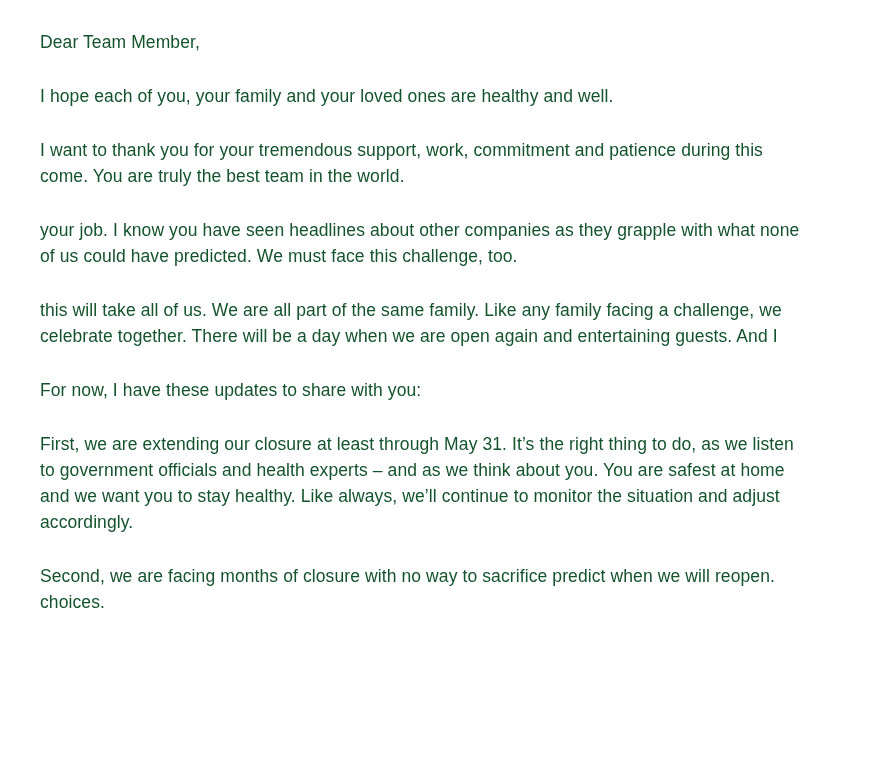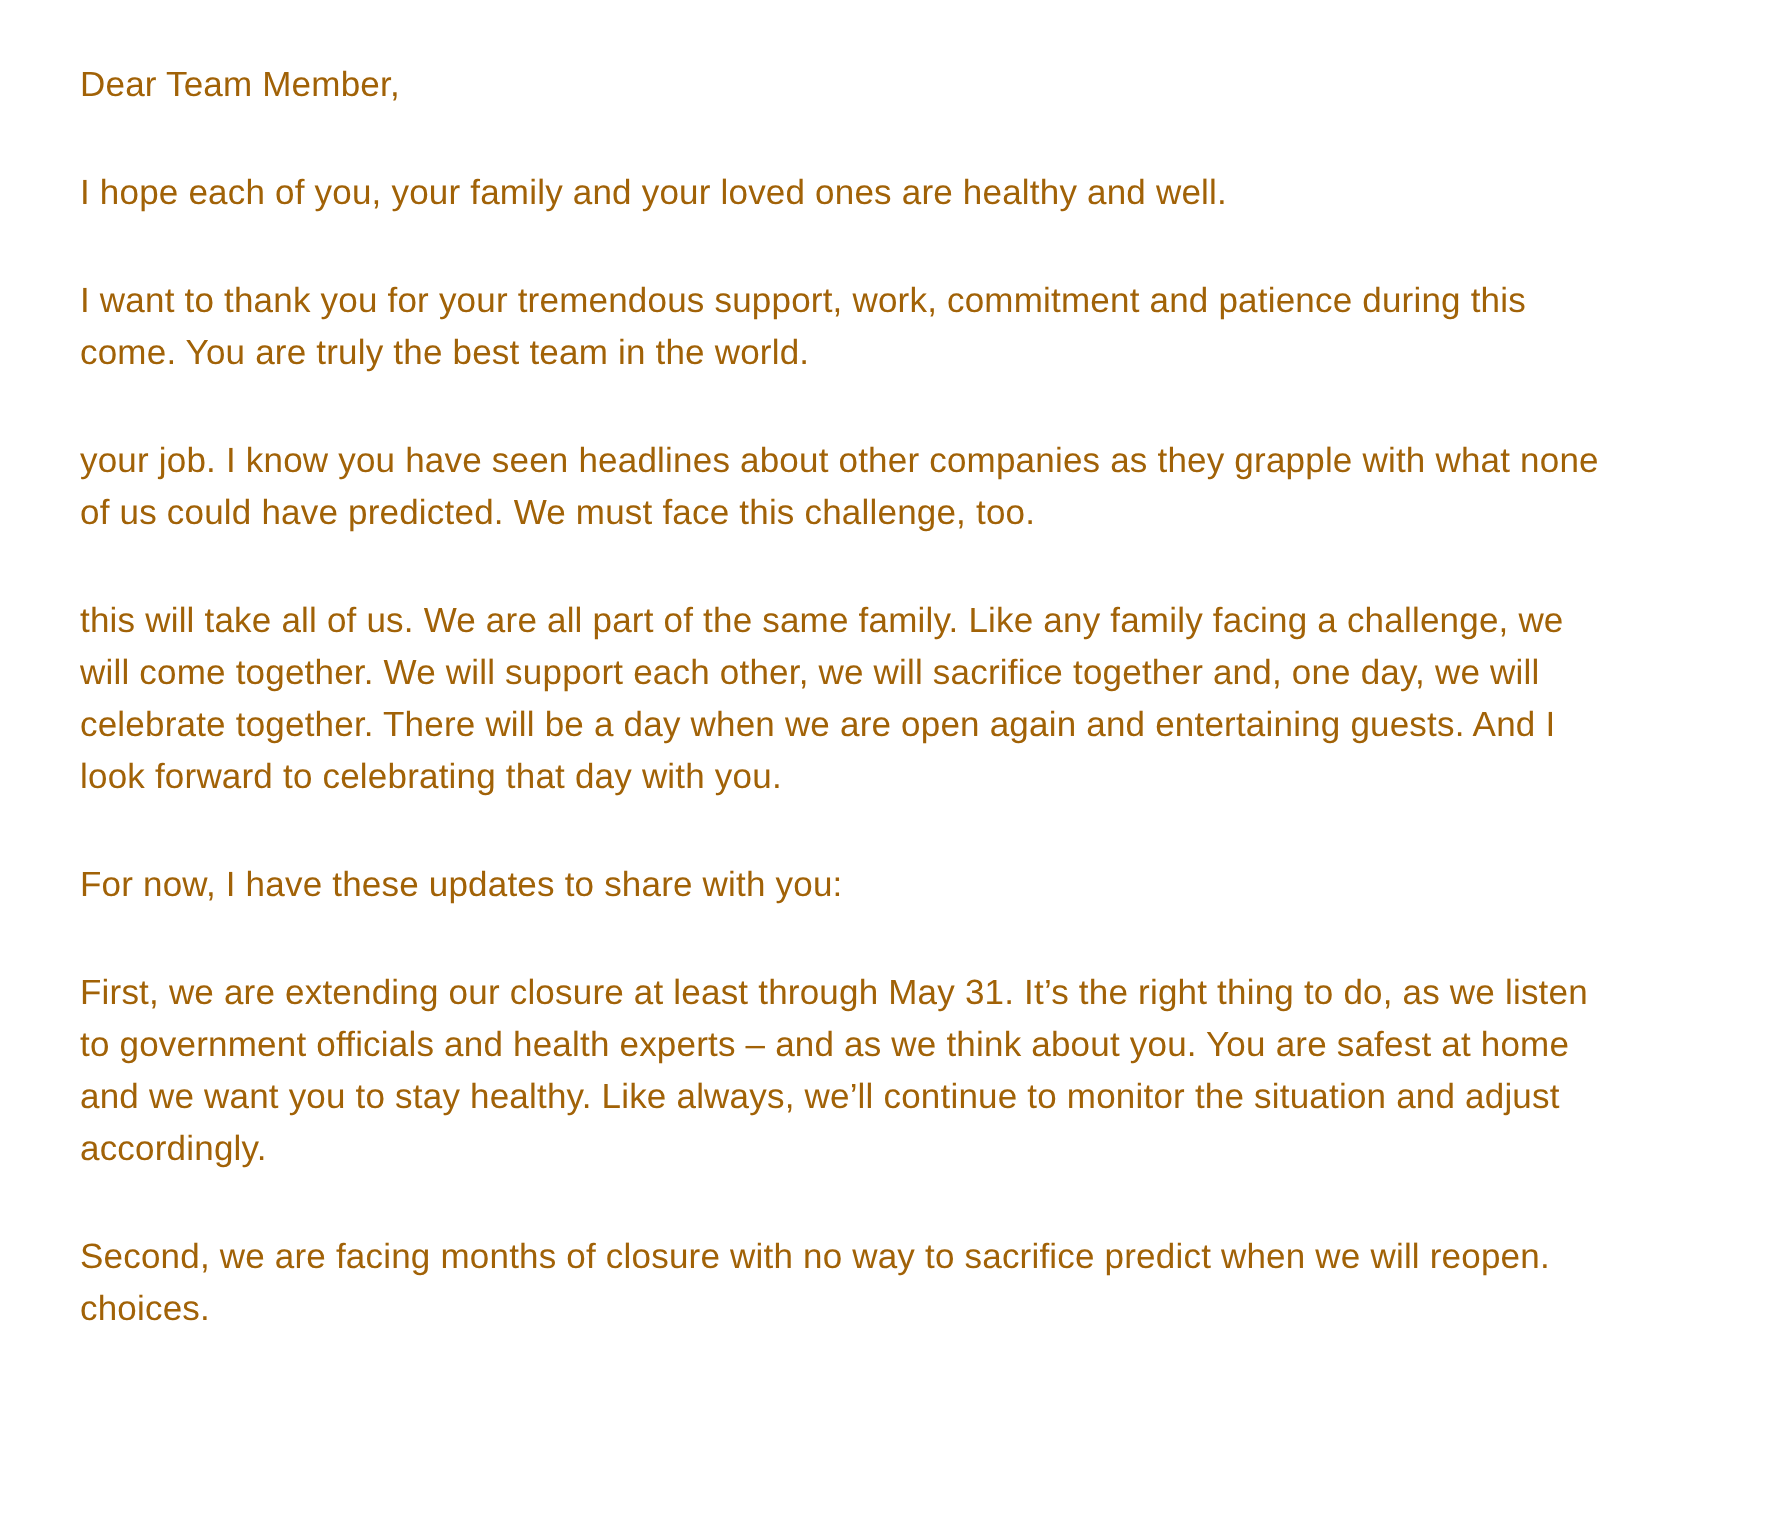--- a/index.html
+++ b/index.html
@@ -10,21 +10,21 @@
   body {
     width: 896px;
     height: 768px;
     overflow: hidden;
     font-family: "Liberation Sans", "DejaVu Sans", sans-serif;
   }
   .letter {
     box-sizing: border-box;
     width: 796px;
     padding: 29px 40px 0 40px;
-    color: #a16207;
+    color: #14532d;
     font-size: 17.5px;
     line-height: 26px;
     font-weight: 400;
     letter-spacing: 0.1px;
   }
   .paragraph {
     margin: 0 0 28px 0;
   }
   .line {
     white-space: nowrap;
@@ -43,23 +43,21 @@
     <div class="paragraph">
       <div class="line">I want to thank you for your tremendous support, work, commitment and patience during this</div>
       <div class="line">come. You are truly the best team in the world.</div>
     </div>
     <div class="paragraph">
       <div class="line">your job. I know you have seen headlines about other companies as they grapple with what none</div>
       <div class="line">of us could have predicted. We must face this challenge, too.</div>
     </div>
     <div class="paragraph">
       <div class="line">this will take all of us. We are all part of the same family. Like any family facing a challenge, we</div>
-      <div class="line">will come together. We will support each other, we will sacrifice together and, one day, we will</div>
       <div class="line">celebrate together. There will be a day when we are open again and entertaining guests. And I</div>
-      <div class="line">look forward to celebrating that day with you.</div>
     </div>
     <div class="paragraph">
       <div class="line">For now, I have these updates to share with you:</div>
     </div>
     <div class="paragraph">
       <div class="line">First, we are extending our closure at least through May 31. It’s the right thing to do, as we listen</div>
       <div class="line">to government officials and health experts – and as we think about you. You are safest at home</div>
       <div class="line">and we want you to stay healthy. Like always, we’ll continue to monitor the situation and adjust</div>
       <div class="line">accordingly.</div>
     </div>

